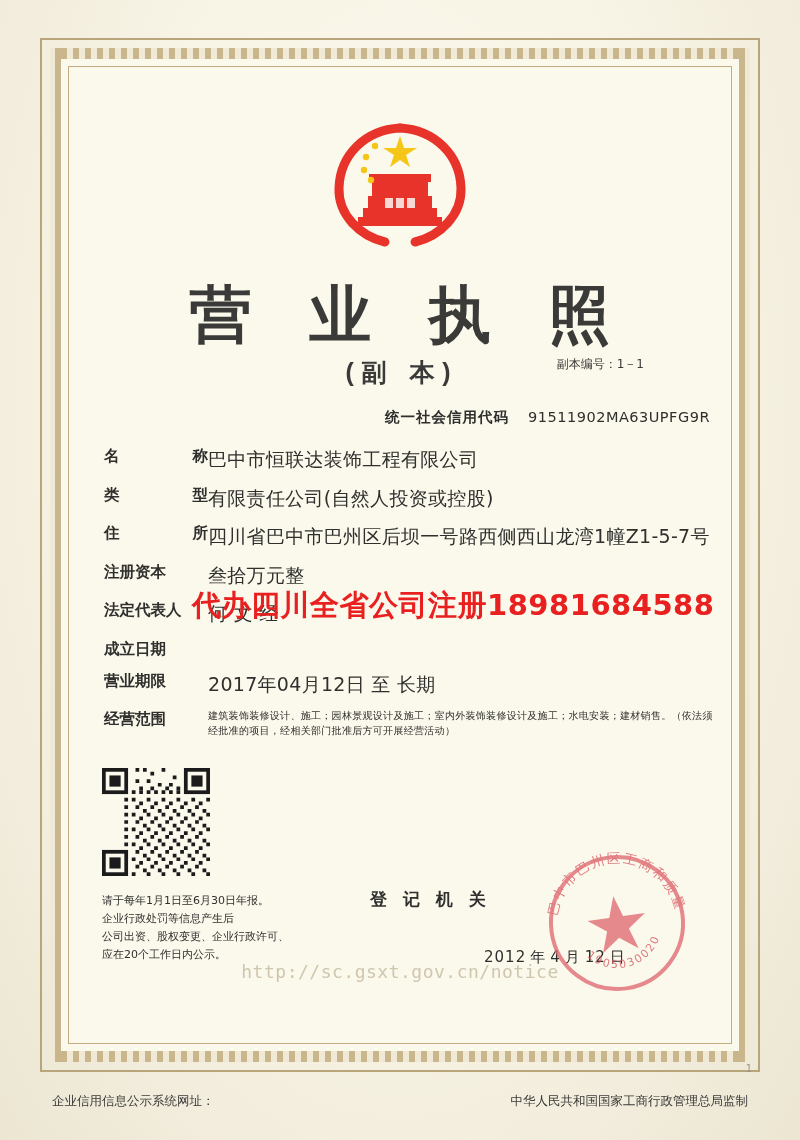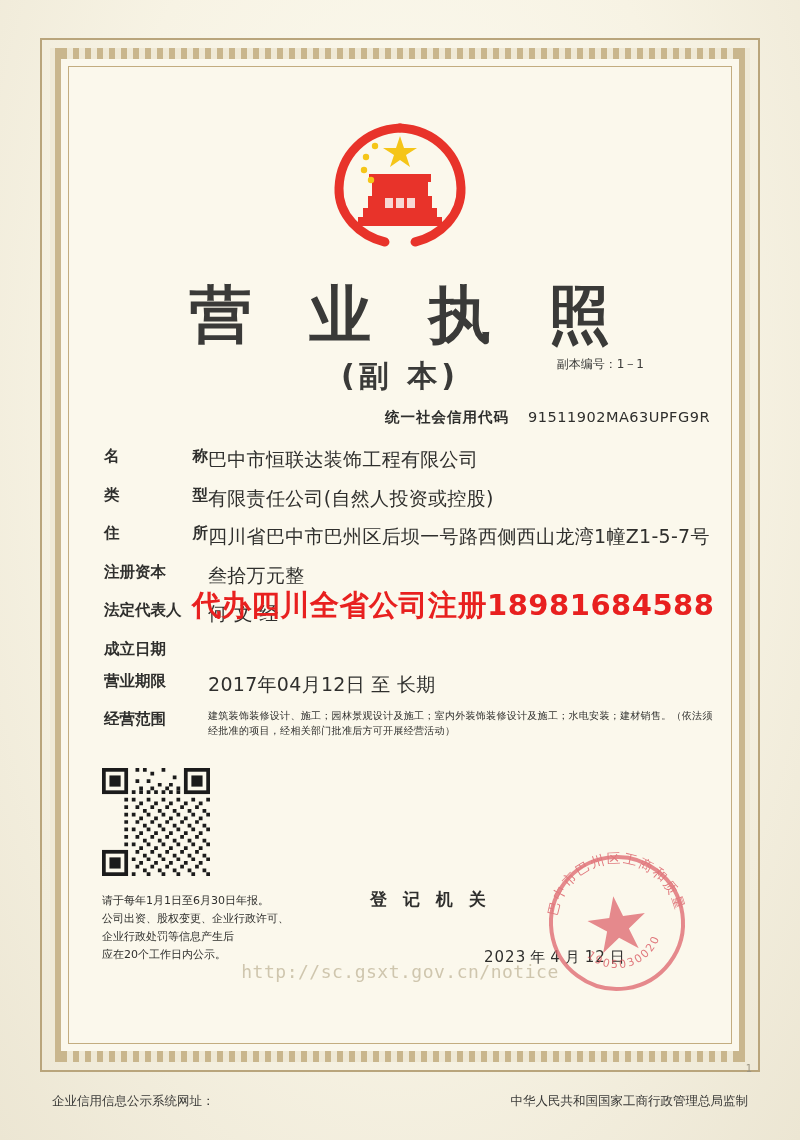--- a/index.html
+++ b/index.html
@@ -55,21 +55,21 @@
   
   .title{
     position:absolute;top:205px;left:0;right:0;text-align:center;
     font-family:"DejaVu Sans","Liberation Sans",sans-serif;
     font-size:62px;font-weight:bold;letter-spacing:18px;
     color:#3a3a38;
     text-indent:18px;
   }
   .subtitle{
     position:absolute;top:288px;left:0;right:0;text-align:center;
-    font-size:30px;font-weight:bold;color:#3a3a38;letter-spacing:4px;
+    font-size:25px;font-weight:bold;color:#3a3a38;letter-spacing:4px;font-family:Liberation Mono, monospace;
   }
   .copy-no{
     position:absolute;top:288px;right:86px;
     font-size:12px;color:#3a3a38;
   }
   .credit-code{
     position:absolute;top:340px;right:20px;
     font-size:14.5px;color:#2f2f2d;letter-spacing:0.5px;
   }
   .credit-code .label{font-weight:bold;letter-spacing:1px;}
@@ -277,29 +277,29 @@
         <path d="M8 20h1v1H8zM10 21h1v1h-1zM12 20h1v1h-1zM14 21h1v1h-1zM16 20h1v1h-1zM18 21h1v1h-1zM20 20h1v1h-1zM22 21h1v1h-1zM24 20h1v1h-1zM26 21h1v1h-1zM28 20h1v1h-1z"></path>
         <path d="M9 22h1v1H9zM11 23h1v1h-1zM13 22h1v1h-1zM15 23h1v1h-1zM17 22h1v1h-1zM19 23h1v1h-1zM21 22h1v1h-1zM23 23h1v1h-1zM25 22h1v1h-1zM27 23h1v1h-1z"></path>
         <path d="M8 24h1v1H8zM10 25h1v1h-1zM12 24h1v1h-1zM14 25h1v1h-1zM16 24h1v1h-1zM18 25h1v1h-1zM20 24h1v1h-1zM22 25h1v1h-1zM24 24h1v1h-1zM26 25h1v1h-1zM28 24h1v1h-1z"></path>
         <path d="M9 26h1v1H9zM11 27h1v1h-1zM13 26h1v1h-1zM15 27h1v1h-1zM17 26h1v1h-1zM19 27h1v1h-1zM21 26h1v1h-1zM23 27h1v1h-1zM25 26h1v1h-1zM27 27h1v1h-1z"></path>
         <path d="M8 28h1v1H8zM12 28h1v1h-1zM16 28h1v1h-1zM20 28h1v1h-1zM24 28h1v1h-1zM28 28h1v1h-1z"></path>
       </g>
     </svg>
 
     <div class="notes">
       <div>请于每年1月1日至6月30日年报。</div>
+      <div>企业行政处罚等信息产生后</div>
       <div>公司出资、股权变更、企业行政许可、</div>
-      <div>企业行政处罚等信息产生后</div>
       <div>应在20个工作日内公示。</div>
     </div>
 
     <div class="authority">登 记 机 关</div>
 
     <div class="date-line">
-      <span class="num">2023</span><b>年</b><span class="num">4</span><b>月</b><span class="num">12</span><b>日</b>
+      <span class="num">2012</span><b>年</b><span class="num">4</span><b>月</b><span class="num">12</span><b>日</b>
     </div>
 
     <svg class="seal" viewBox="0 0 170 170">
       <defs>
         <path id="sealTop" d="M25,85 a60,60 0 0,1 120,0"></path>
         <path id="sealBottom" d="M40,85 a45,45 0 0,0 90,0"></path>
       </defs>
       <circle cx="85" cy="85" r="66" fill="none" stroke="#e06b72" stroke-width="4"></circle>
       <polygon points="85,58 92,79 114,79 96,92 103,113 85,100 67,113 74,92 56,79 78,79" fill="#e06b72"></polygon>
       <text font-size="13.5" fill="#d9565f" font-family="'DejaVu Sans',sans-serif" letter-spacing="2">

